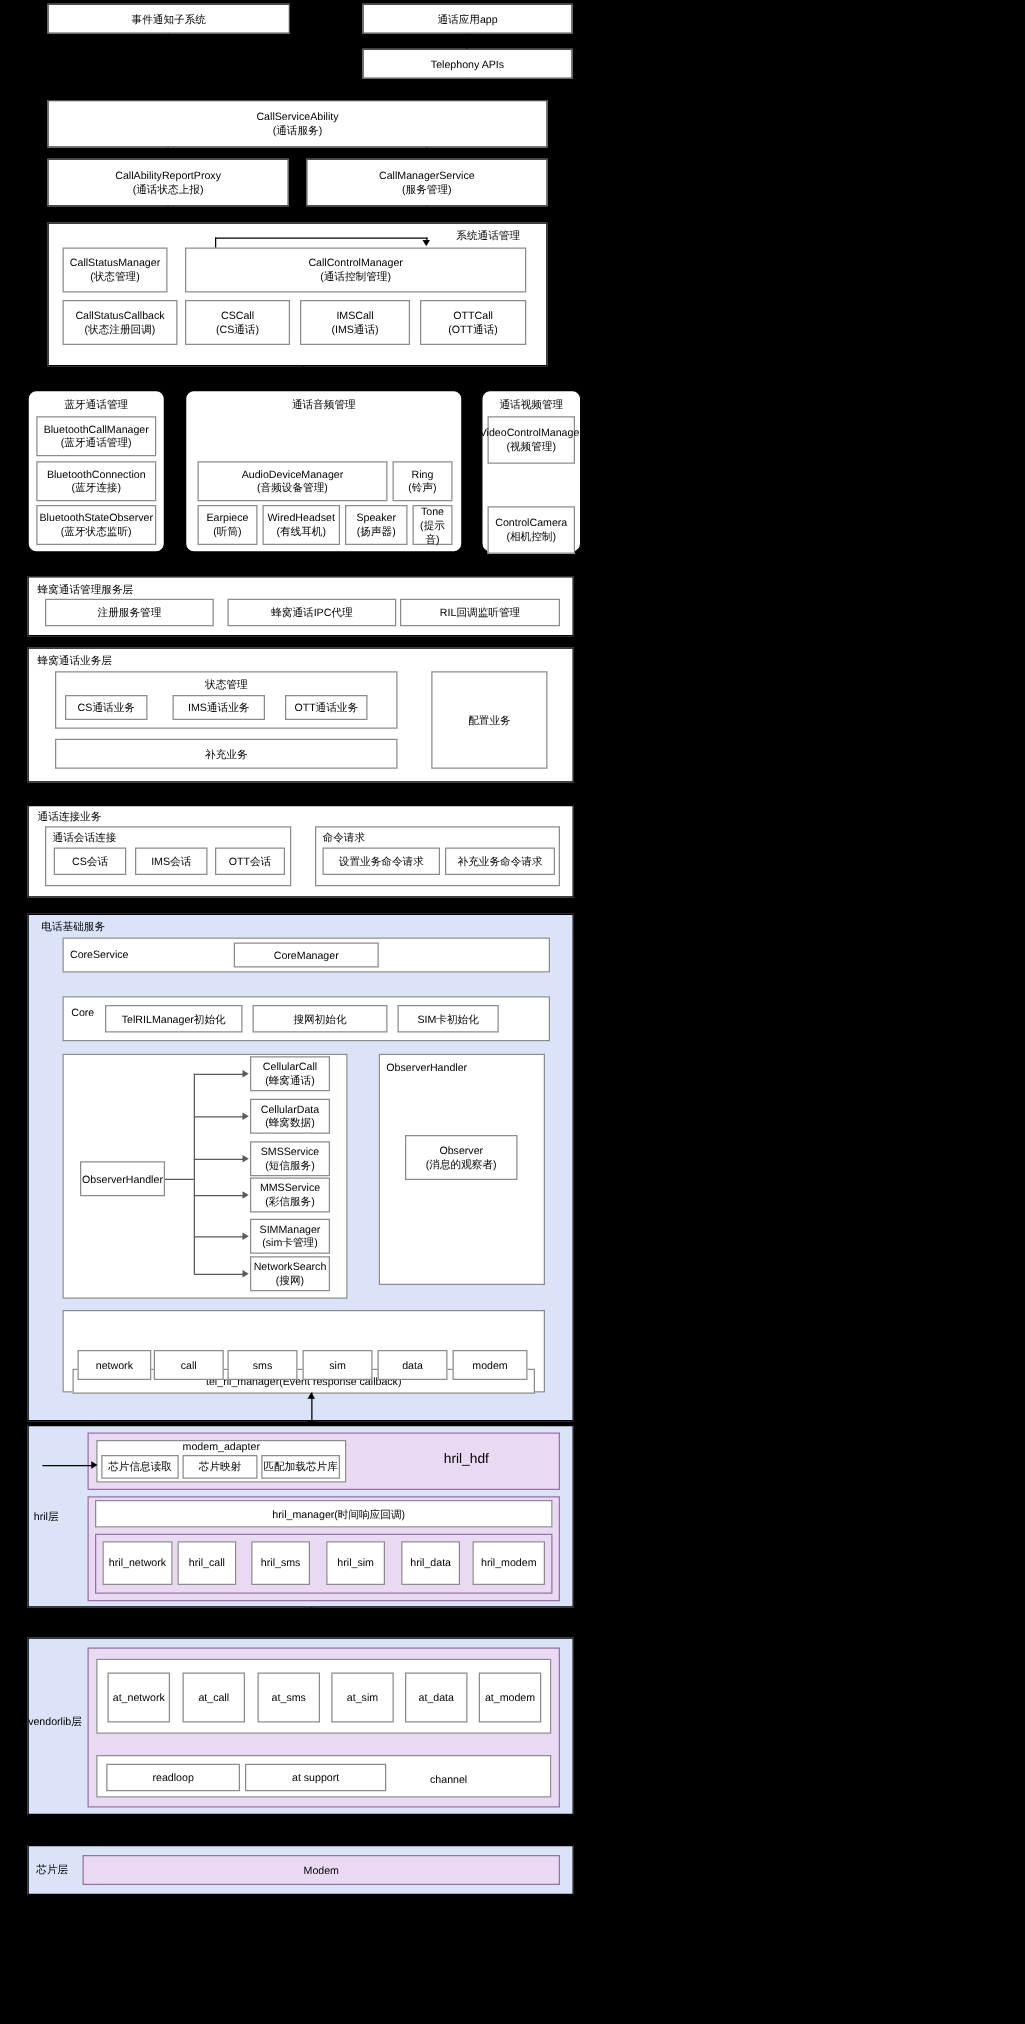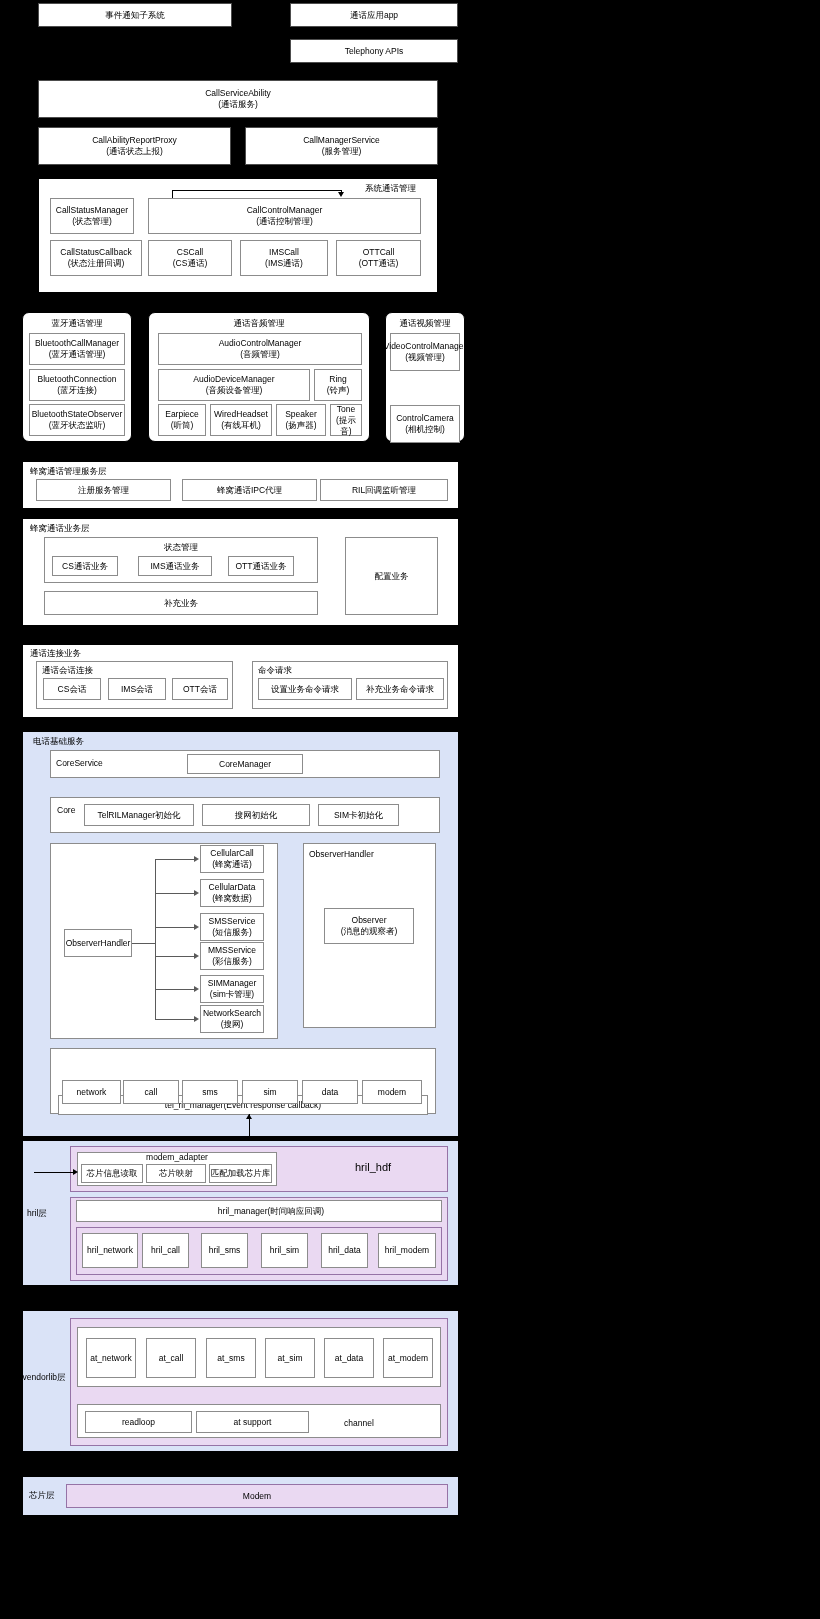--- a/index.html
+++ b/index.html
@@ -113,24 +113,20 @@
     <span>BluetoothConnection</span>
     <span class="sub">(蓝牙连接)</span>
   </div>
   <div class="box" style="left:29px;top:404px;width:96px;height:32px;">
     <span>BluetoothStateObserver</span>
     <span class="sub">(蓝牙状态监听)</span>
   </div>
 
   <div class="grp round" style="left:148px;top:312px;width:222px;height:130px;"></div>
   <div class="lbl c" style="left:148px;top:318px;width:222px;">通话音频管理</div>
-  <div class="box" style="left:158px;top:333px;width:204px;height:32px;">
-    <span>AudioControlManager</span>
-    <span class="sub">(音频管理)</span>
-  </div>
   <div class="box" style="left:158px;top:369px;width:152px;height:32px;">
     <span>AudioDeviceManager</span>
     <span class="sub">(音频设备管理)</span>
   </div>
   <div class="box" style="left:314px;top:369px;width:48px;height:32px;">
     <span>Ring</span>
     <span class="sub">(铃声)</span>
   </div>
   <div class="box" style="left:158px;top:404px;width:48px;height:32px;">
     <span>Earpiece</span>

